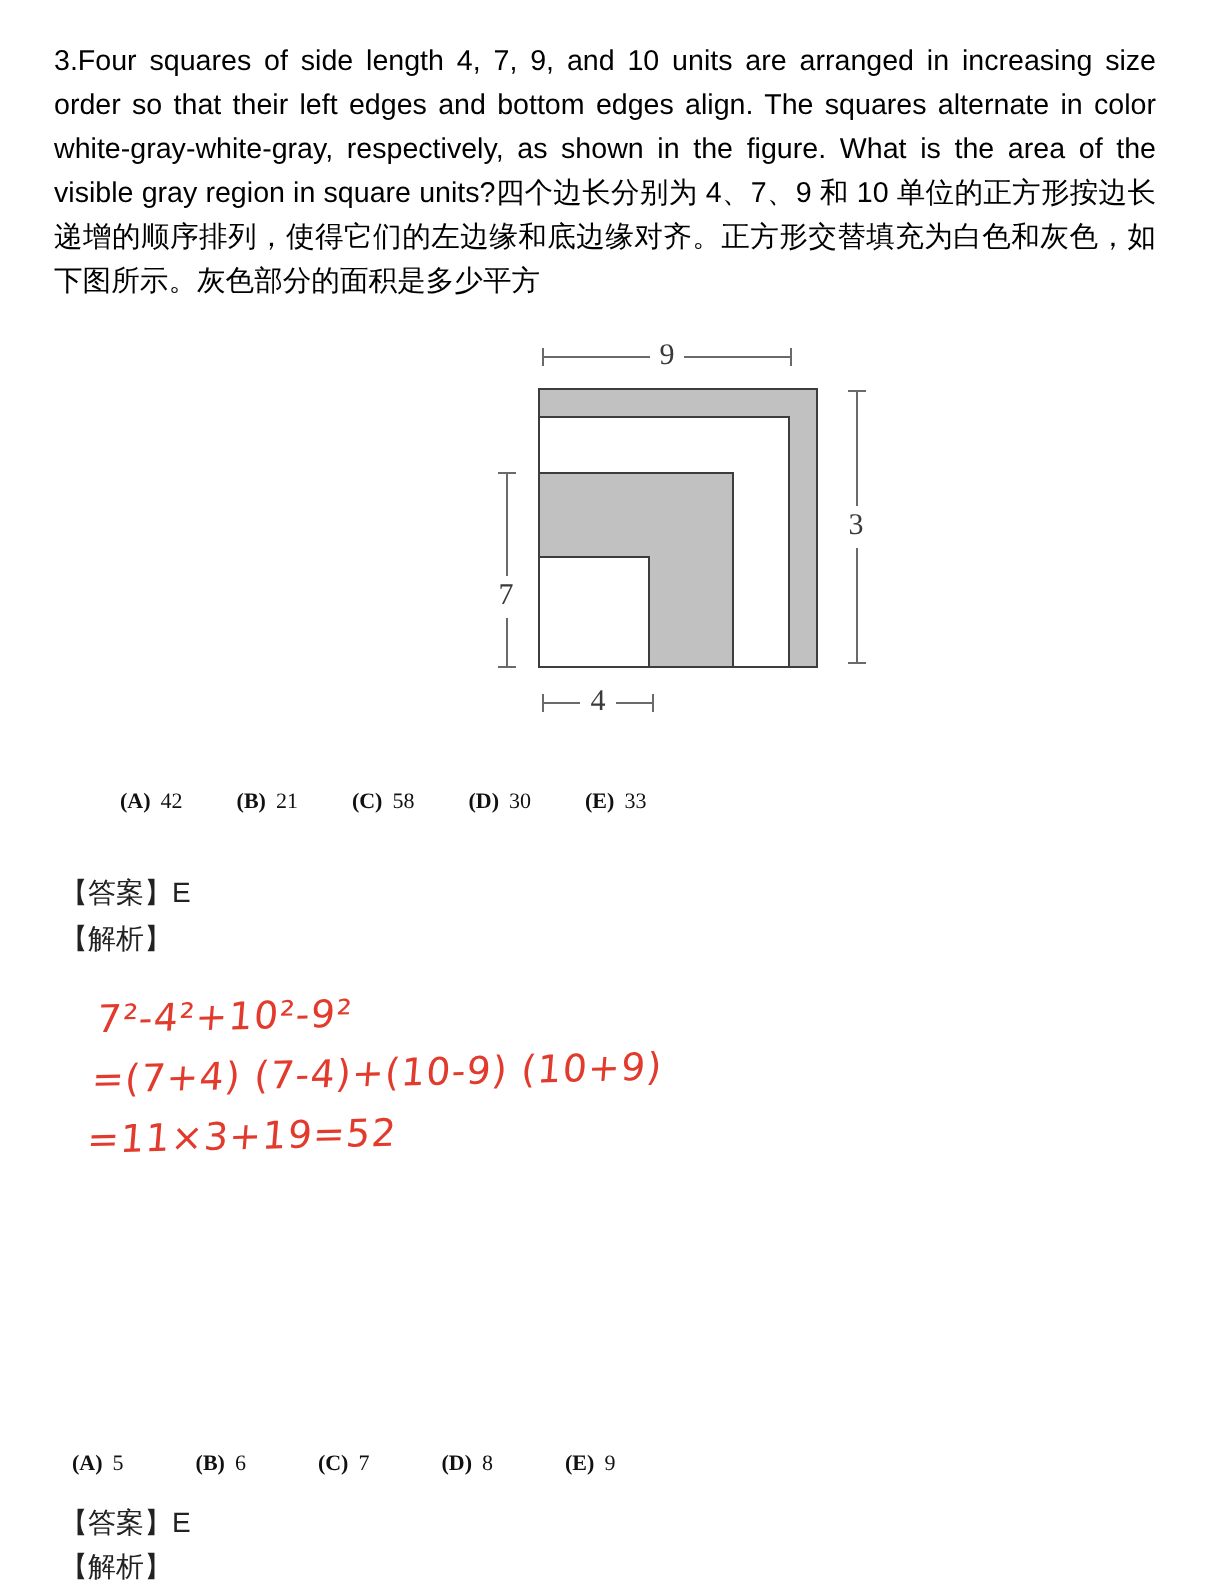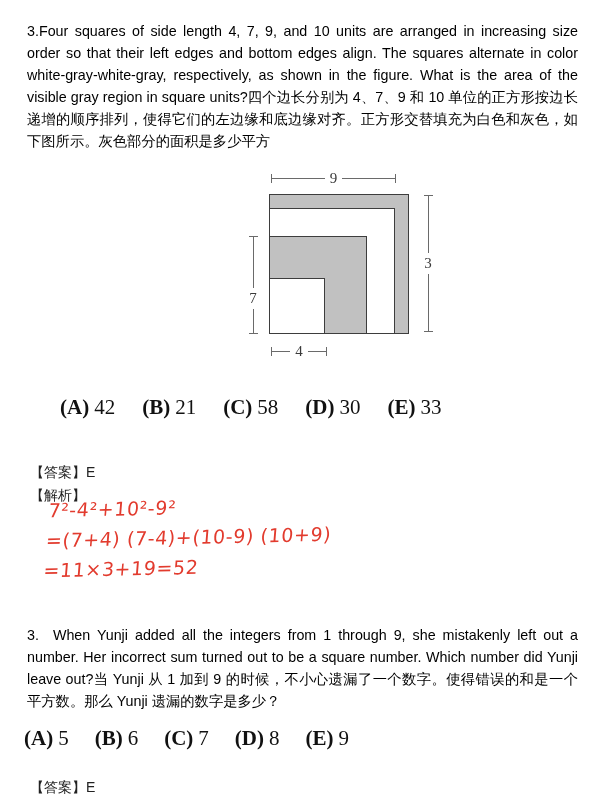--- a/index.html
+++ b/index.html
@@ -33,29 +33,29 @@
   .tick-h{width:9px;height:1px;background:#6a6a6a;flex:0 0 auto;}
   .dim-label{padding:0 5px;line-height:1;flex:0 0 auto;}
   .dim-v .dim-label{padding:3px 0;}
   .dim-top   {left:26px;top:3px;width:125px;height:14px;}
   .dim-bottom{left:26px;top:176px;width:56px;height:14px;}
   .dim-left  {left:0px;top:68px;width:16px;height:98px;}
   .dim-right {left:172px;top:27px;width:22px;height:137px;}
 
   
   .choices{position:absolute;display:flex;font-family:"Liberation Serif","DejaVu Serif",serif;
-           font-size:21px;color:#111111;}
+           font-size:11px;color:#111111;}
   .choice{white-space:nowrap;}
   .c-label{font-weight:bold;}
   .c-val{margin-left:5px;}
   .row1{left:60px;top:395px;gap:27px;}
-  .row2{left:24px;top:726px;gap:26px;}
+  .row2{left:36px;top:726px;gap:36px;}
 
   
-  .meta{position:absolute;font-size:14px;color:#222222;margin-top:26px;}
+  .meta{position:absolute;font-size:14px;color:#222222;}
   #ans1{left:30px;top:438px;}
   #jx1 {left:30px;top:461px;}
   #ans2{left:30px;top:753px;}
   #jx2 {left:30px;top:775px;}
 
   
   .hand{position:absolute;left:46px;top:492px;color:#e23b2e;
         font-family:"DejaVu Sans",sans-serif;font-size:19px;
         transform:rotate(-1.3deg) skewX(-6deg);letter-spacing:0.6px;}
   .hand .hl{height:30px;line-height:30px;white-space:nowrap;}
@@ -116,21 +116,20 @@
 
   <div class="meta" id="ans1">【答案】E</div>
   <div class="meta" id="jx1">【解析】</div>
 
   <div class="hand">
     <div class="hl">7²-4²+10²-9²</div>
     <div class="hl">=(7+4) (7-4)+(10-9) (10+9)</div>
     <div class="hl">=11×3+19=52</div>
   </div>
 
-  <p class="para" id="p2">3.&nbsp; When Yunji added all the integers from 1 through 9, she mistakenly left out a number. Her incorrect sum turned out to be a square number. Which number did Yunji leave out?当 Yunji 从 1 加到 9 的时候，不小心遗漏了一个数字。使得错误的和是一个平方数。那么 Yunji 遗漏的数字是多少？</p>
 
   <div class="choices row2">
     <span class="choice"><span class="c-label">(A)</span><span class="c-val">5</span></span>
     <span class="choice"><span class="c-label">(B)</span><span class="c-val">6</span></span>
     <span class="choice"><span class="c-label">(C)</span><span class="c-val">7</span></span>
     <span class="choice"><span class="c-label">(D)</span><span class="c-val">8</span></span>
     <span class="choice"><span class="c-label">(E)</span><span class="c-val">9</span></span>
   </div>
 
   <div class="meta" id="ans2">【答案】E</div>

